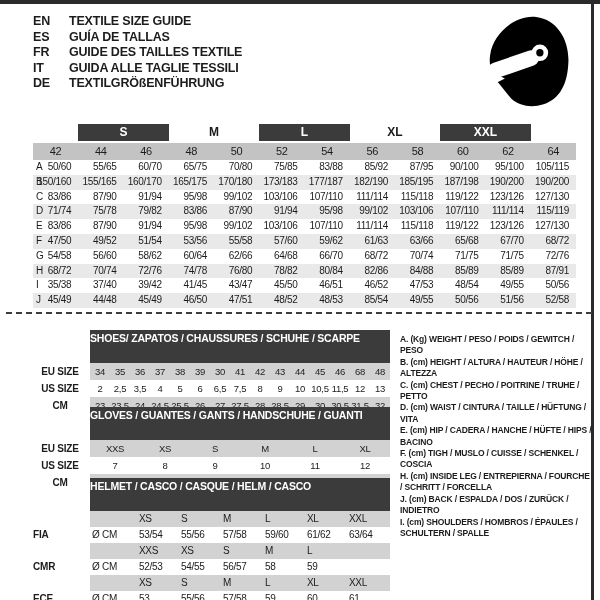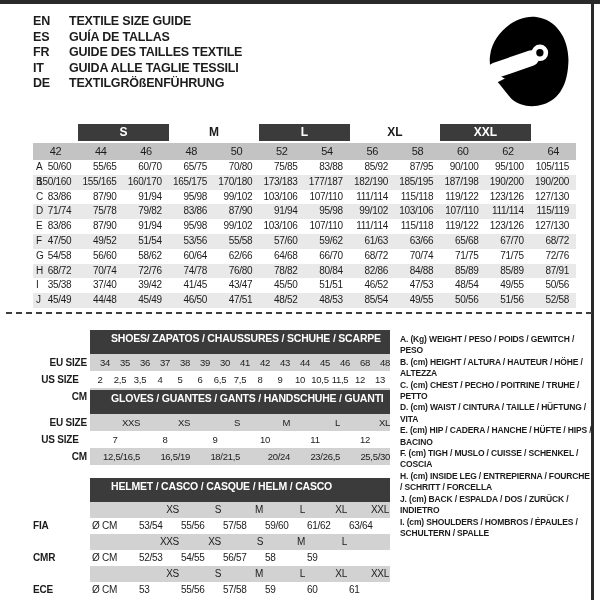--- a/index.html
+++ b/index.html
@@ -27,25 +27,25 @@
     background:var(--row-gray,#c3c3c3);text-align:center;font-size:11px;letter-spacing:-0.2px;}
   .t-row{position:relative;display:grid;grid-template-columns:repeat(12,1fr);height:14.8px;
     line-height:14.8px;font-size:10px;letter-spacing:-0.3px;}
   .t-row.stripe{background:var(--stripe,#e9e9e9);}
   .t-row .letter{position:absolute;left:3px;}
   .t-cell{text-align:right;padding-right:7px;overflow:hidden;}
   
   #separator{left:6px;top:312px;width:586px;border-top:2px dashed #3d3d3d;}
   
   .sec-table{position:absolute;left:90px;width:300px;}
-  #shoes-table{top:330px;} #gloves-table{top:390px;} #helmet-table{top:478px;}
+  #shoes-table{top:330px;} #gloves-table{top:407px;} #helmet-table{top:478px;}
   .bar{background:var(--bar-dark,#3b3b3b);color:#fff;font-weight:bold;font-size:10.5px;
-    height:24px;line-height:17px;padding-left:21px;letter-spacing:-0.2px;white-space:nowrap;}
+    height:33px;line-height:17px;padding-left:0;letter-spacing:-0.2px;white-space:nowrap;}
   .srow{position:relative;display:grid;height:17px;line-height:17px;font-size:9.5px;letter-spacing:-0.3px;}
-  .srow.gray{background:var(--section-gray,#d2d2d2);text-align:right;}
+  .srow.gray{background:var(--section-gray,#d2d2d2);}
   .srow .row-label{position:absolute;left:-57px;width:54px;font-weight:bold;font-size:10px;letter-spacing:-0.2px;}
   .grid-shoes{grid-template-columns:repeat(15,1fr);text-align:center;}
   .grid-gloves{grid-template-columns:repeat(6,1fr);text-align:center;}
   .grid-helmet{grid-template-columns:47px repeat(6,42px);text-align:left;height:16px;line-height:16px;font-size:10px;}
   .h-cell{padding-left:2px;white-space:nowrap;}
   
   #legend{left:400px;top:334px;width:194px;}
   .legend-line{font-weight:bold;font-size:8.5px;line-height:11.4px;letter-spacing:-0.15px;}
 </style>
 </head>
@@ -231,21 +231,21 @@
         <div class="t-cell">87/91</div>
       </div>
       <div class="t-row">
         <span class="letter">I</span>
         <div class="t-cell">35/38</div>
         <div class="t-cell">37/40</div>
         <div class="t-cell">39/42</div>
         <div class="t-cell">41/45</div>
         <div class="t-cell">43/47</div>
         <div class="t-cell">45/50</div>
-        <div class="t-cell">51/51</div>
+        <div class="t-cell">46/51</div>
         <div class="t-cell">46/52</div>
         <div class="t-cell">47/53</div>
         <div class="t-cell">48/54</div>
         <div class="t-cell">49/55</div>
         <div class="t-cell">50/56</div>
       </div>
       <div class="t-row stripe">
         <span class="letter">J</span>
         <div class="t-cell">45/49</div>
         <div class="t-cell">44/48</div>

